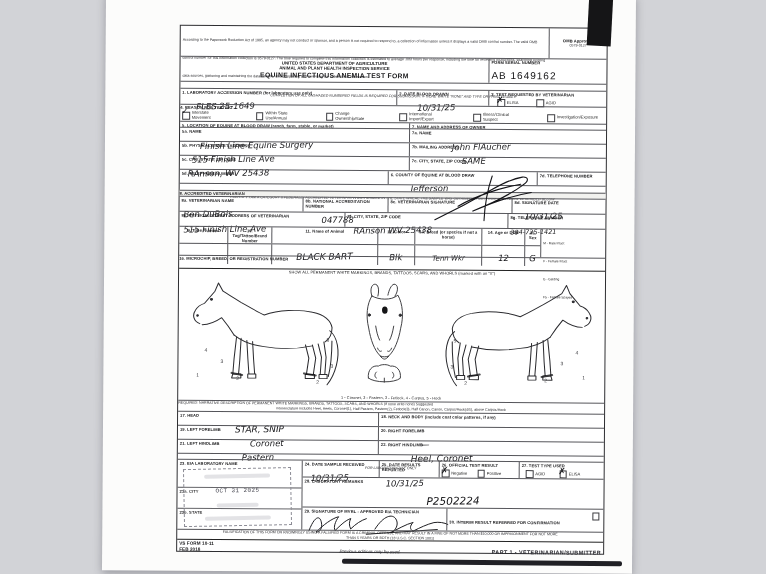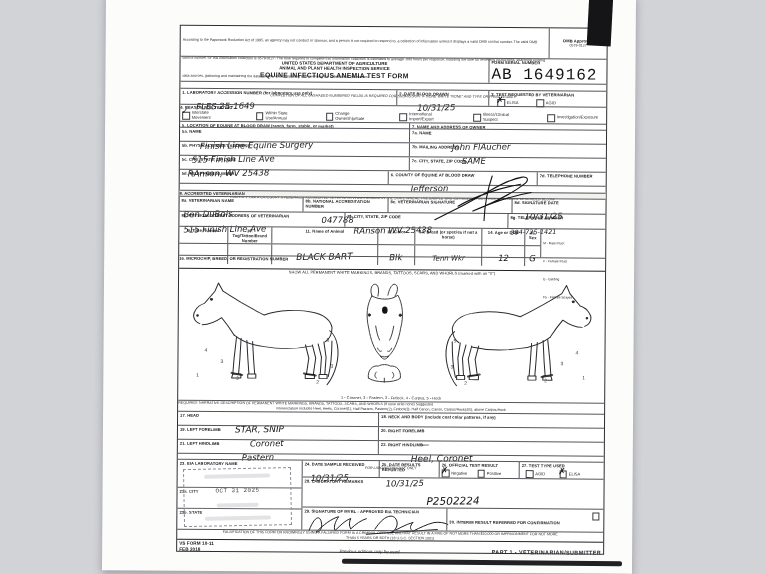--- a/index.html
+++ b/index.html
@@ -18,21 +18,21 @@
   .ctr{text-align:center}
   .hw{font-family:"DejaVu Sans",sans-serif;font-style:italic;color:#17171a;font-size:8.5px;line-height:1;white-space:nowrap;display:inline-block;transform:rotate(-1.2deg)}
   .hw.sm{font-size:6.5px}
   .hw.lg{font-size:10.5px}
   .cb{display:inline-block;width:5.5px;height:5.5px;border:.9px solid #3c3c40;vertical-align:middle;background:#fff;flex:none}
   .cbwrap{position:relative;display:inline-flex;align-items:center;gap:2px}
   .mark{position:absolute;left:-1px;top:-4px;font-family:"DejaVu Sans",sans-serif;font-style:italic;font-size:9px;color:#1b1b1e;pointer-events:none}
   .optlbl{font-size:4.1px;font-weight:normal;line-height:1.15;color:#222}
   .subrow{border-top:.8px solid #55555a;position:relative;box-sizing:border-box;padding:1px 2px}
   .col{box-sizing:border-box;position:relative}
-  .serial{font-family:Liberation Mono, monospace;font-size:16px;letter-spacing:1px;color:#121214;margin-top:2px;white-space:nowrap}
+  .serial{font-family:Liberation Sans, sans-serif;font-size:10px;letter-spacing:1px;color:#121214;margin-top:2px;white-space:nowrap}
   .title1{font-size:4.4px;font-weight:bold}
   .title2{font-size:6.8px;font-weight:bold;letter-spacing:.3px;margin-top:1px}
   .legend4{font-size:3.2px;line-height:1.45;font-weight:normal;color:#222}
   .sig{position:absolute;pointer-events:none}
   .stamp{position:absolute;left:6px;top:8px;width:106px;height:56px;border:1px dashed #8d8d96;transform:rotate(-1.5deg);display:flex;flex-direction:column;justify-content:space-around;align-items:center;color:#5c5c66;background:rgba(255,255,255,.1)}
   .smudge{width:62%;height:4px;background:rgba(100,100,118,.18);border-radius:2px}
   .smudge.w{width:40%}
   .stamp-date{font-family:"Liberation Mono",monospace;font-size:6px;letter-spacing:.4px;color:#4a4a54}
   .footer-part{font-size:5.4px;font-weight:bold;letter-spacing:.4px;color:#2a2a30}
   svg text{font-family:"Liberation Sans",sans-serif}

